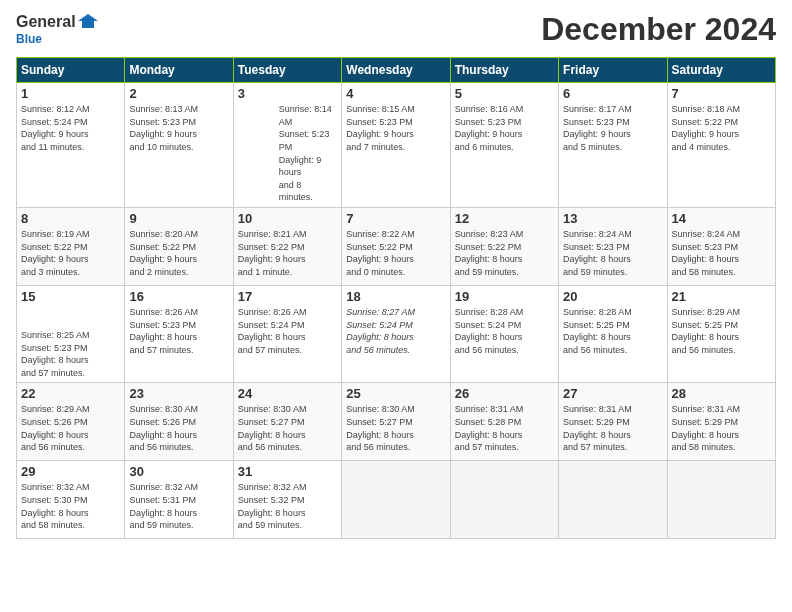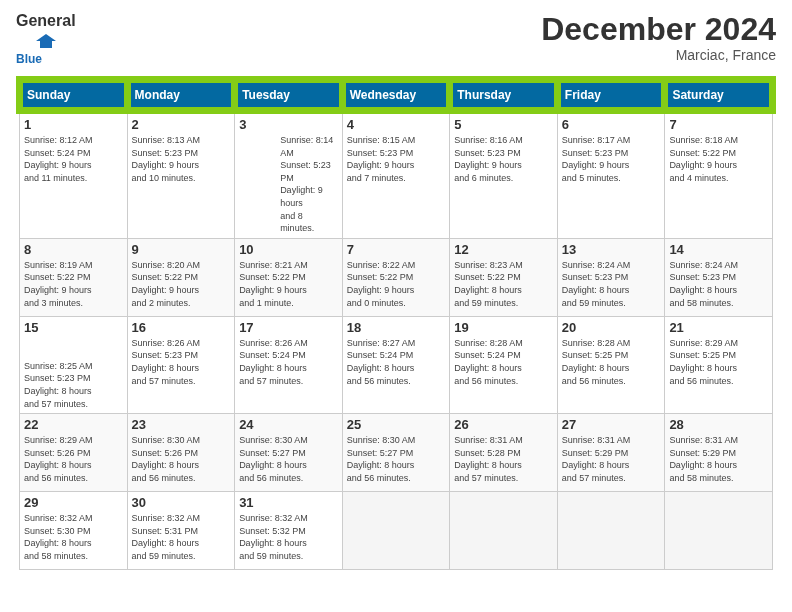--- a/index.html
+++ b/index.html
@@ -38,27 +38,27 @@
       font-size: 14px;
       color: #555;
       text-align: right;
     }
     table {
       width: 100%;
       border-collapse: collapse;
       table-layout: fixed;
     }
     th {
-      background: #0369a1;
+      background: #0c4a6e;
       color: #fff;
       font-size: 12px;
       font-weight: bold;
       padding: 5px 4px;
       text-align: left;
-      border: 7px solid #84cc16;
+      border: 1px solid #84cc16;
     }
     td {
       border: 1px solid #ccc;
       vertical-align: top;
       padding: 3px 4px;
       font-size: 9.5px;
       color: #333;
       height: 78px;
       background: #fff;
     }
@@ -81,32 +81,31 @@
       background: #f9f9f9;
     }
   </style>
 </head>
 <body>
 
 <div class="container">
   <div class="header">
     <div class="logo">
     <div style="display:flex;flex-direction:column;align-items:flex-start;">
-      <div style="display:flex;align-items:center;gap:2px;flex-direction:column;">
+      <div style="display:flex;align-items:center;gap:2px;">
         <span style="font-size:16px;font-weight:bold;color:#333;">General</span>
         <svg width="20" height="20" viewBox="0 0 20 20">
           <polygon points="10,2 20,9 16,9 16,16 4,16 4,9 0,9" fill="#1a6bb5"></polygon>
         </svg>
       </div>
       <span style="font-size:12px;font-weight:bold;color:#1a6bb5;">Blue</span>
     </div>
   </div>
     <div class="title-area">
       <div class="month-title">December 2024</div>
-      <div class="location">Marciac, France</div>
     </div>
   </div>
 
   <table>
     <thead>
       <tr>
       <th>Sunday</th>
           <th>Monday</th>
           <th>Tuesday</th>
           <th>Wednesday</th>
@@ -235,21 +234,21 @@
           </td>
           <td>
             <span class="day-number">17</span>
             <div class="day-info" style="white-space: pre-line;">Sunrise: 8:26 AM
 Sunset: 5:24 PM
 Daylight: 8 hours
 and 57 minutes.</div>
           </td>
           <td>
             <span class="day-number">18</span>
-            <div class="day-info" style="white-space: pre-line;">Sunrise: 8:27 AM
+            <div class="day-info" style="white-space: pre-line; font-style: italic;">Sunrise: 8:27 AM
 Sunset: 5:24 PM
 Daylight: 8 hours
 and 56 minutes.</div>
           </td>
           <td>
             <span class="day-number">19</span>
             <div class="day-info" style="white-space: pre-line;">Sunrise: 8:28 AM
 Sunset: 5:24 PM
 Daylight: 8 hours
 and 56 minutes.</div>

